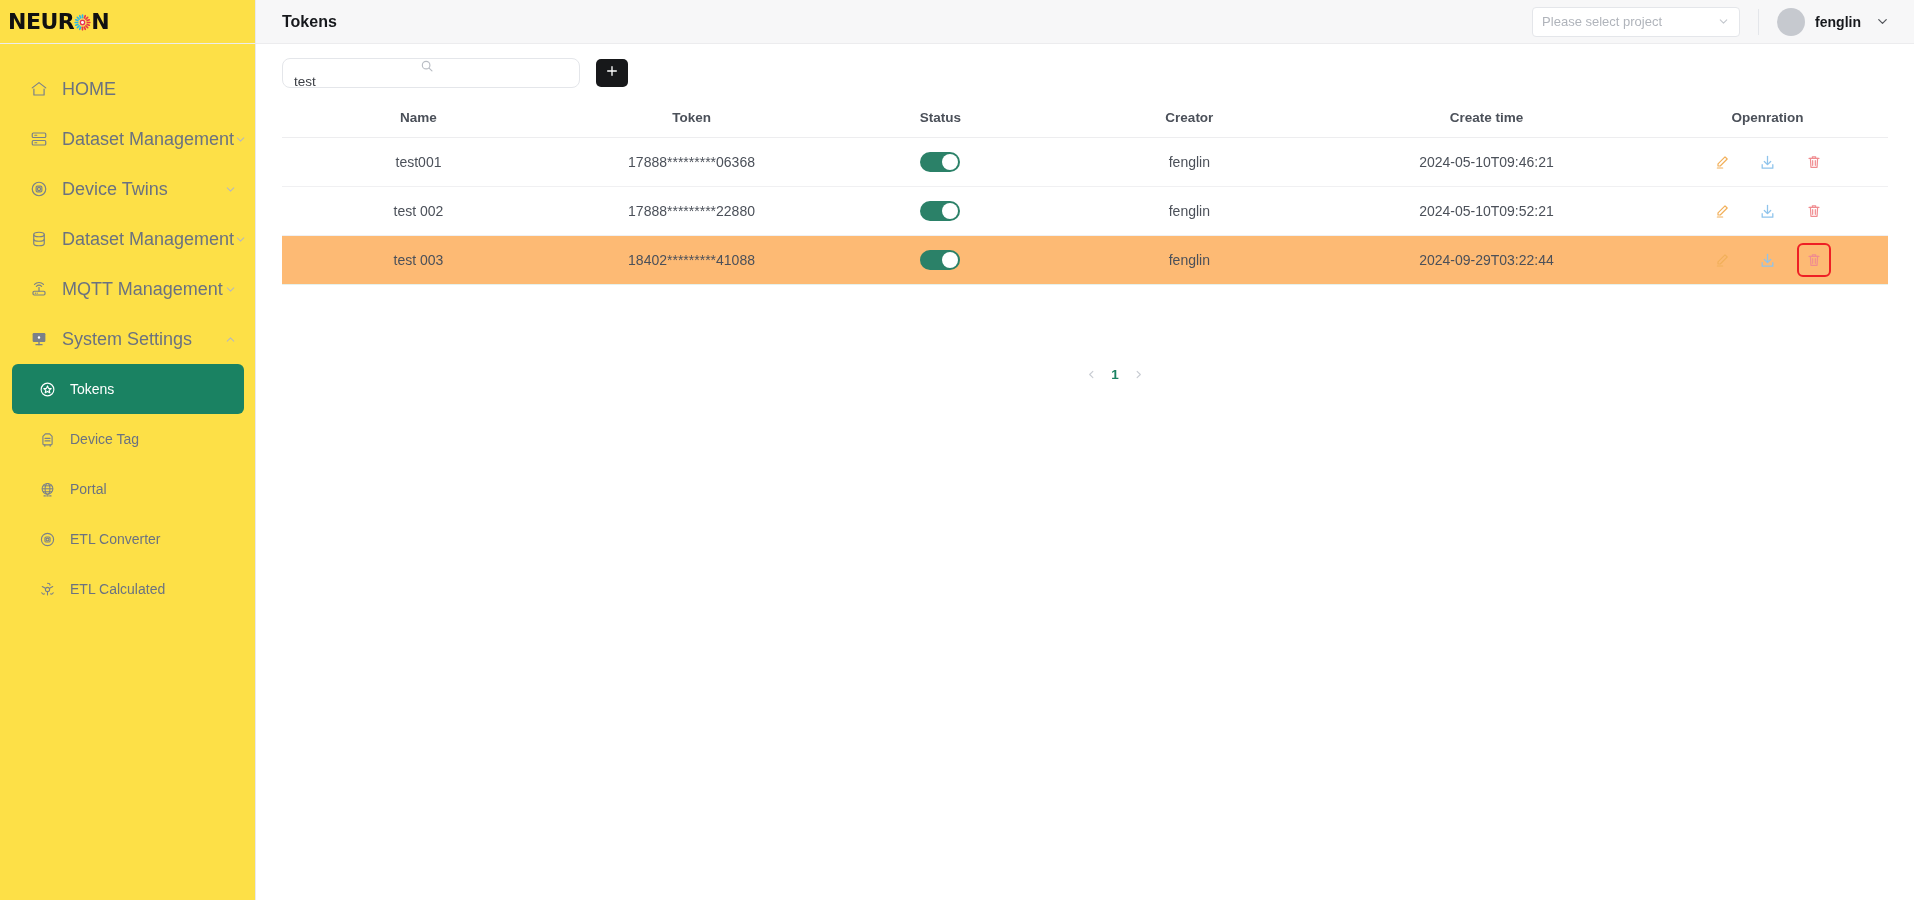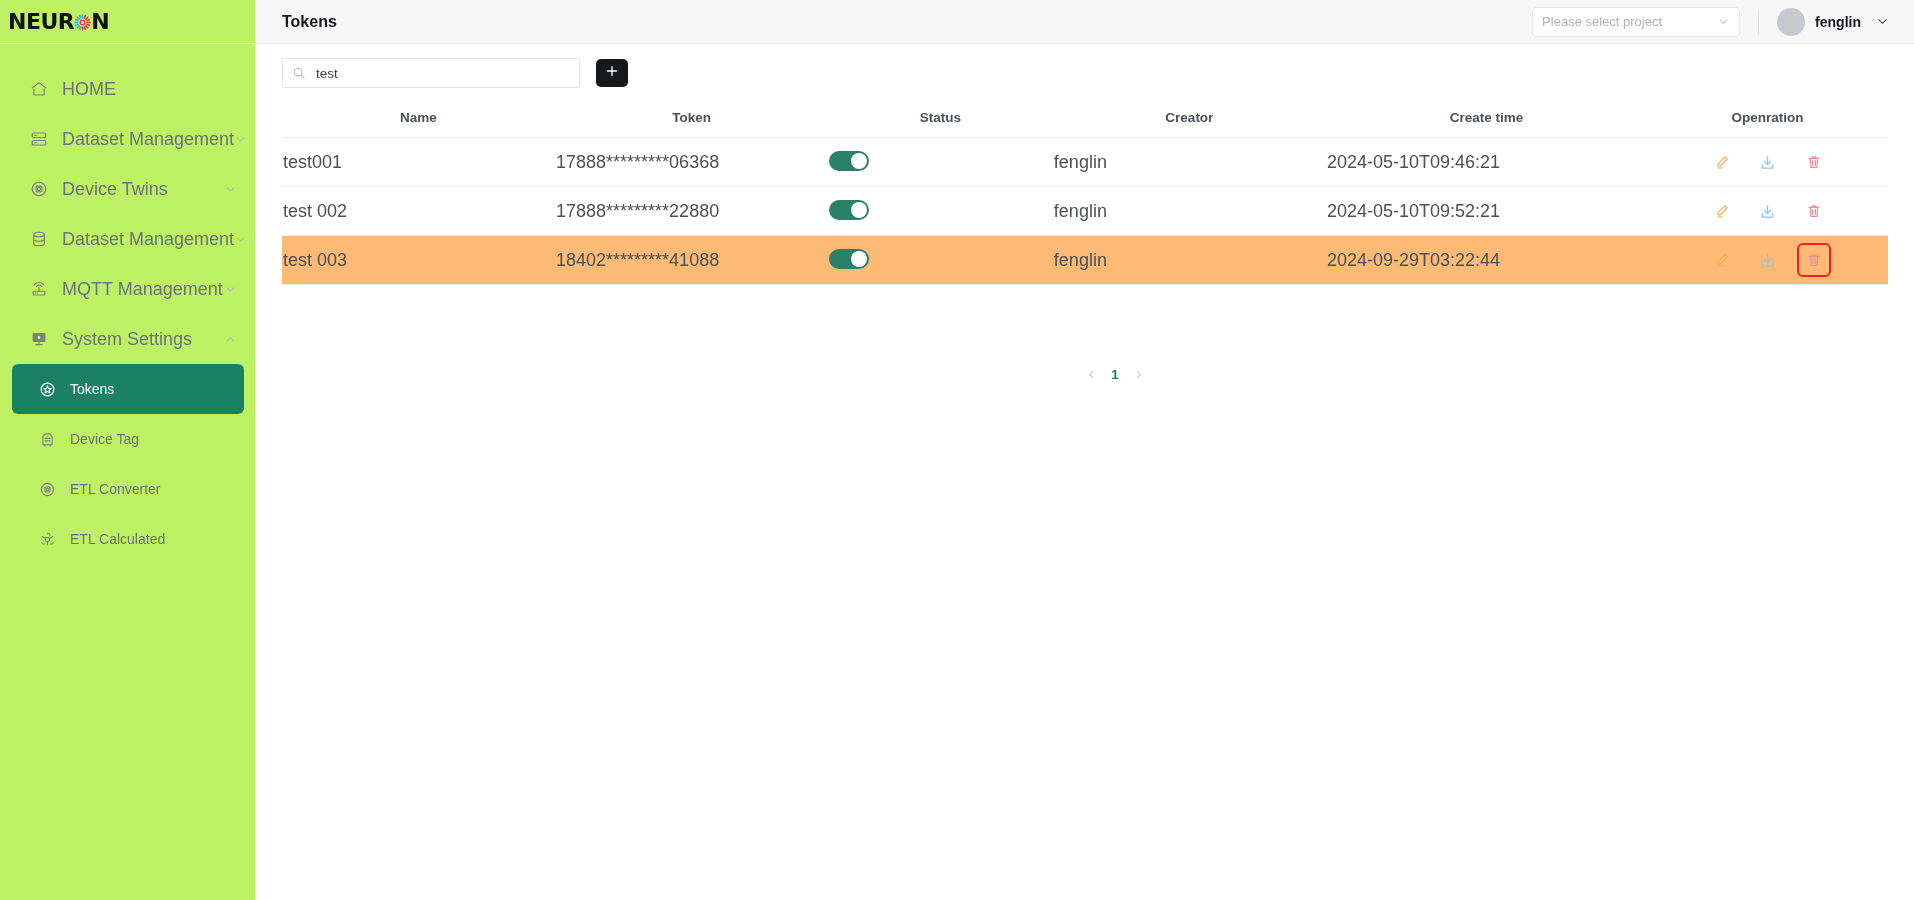--- a/index.html
+++ b/index.html
@@ -13,21 +13,21 @@
   }
 
   
   #app { display: flex; width: 1914px; height: 900px; background:#fff; }
 
   
   .sidebar {
     width: 256px;
     min-width: 256px;
     height: 900px;
-    background: #bef264;
+    background: #fde047;
     border-right: 1px solid #e9e9ec;
     position: relative;
   }
   .logo-wrap {
     height: 44px;
     display: flex;
     align-items: center;
     padding-left: 8px;
     border-bottom: 1px solid #ececee;
   }
@@ -131,24 +131,25 @@
     display: flex;
     align-items: center;
     padding: 14px 0 12px 26px;
     gap: 16px;
   }
   .search-box {
     width: 298px;
     height: 30px;
     background: #ffffff;
     border: 1px solid #e4e6ea;
-    border-radius: 2px;
+    border-radius: 8px;
     display: flex;
     align-items: center;
     padding: 0 9px;
+    flex-direction: column;
   }
   .search-box .sico { color: #b9bdc4; display:inline-flex; margin-right: 8px; }
   .search-box input {
     border: none; outline: none;
     font-size: 13.5px;
     color: #3d4046;
     background: transparent;
     width: 100%;
     font-family: "Liberation Sans", sans-serif;
   }
@@ -166,22 +167,23 @@
   table { width: 100%; border-collapse: collapse; table-layout: fixed; }
   thead th {
     font-size: 13.5px;
     font-weight: 700;
     color: #4b5059;
     padding: 10px 0 12px 0;
     border-bottom: 1px solid #ededef;
     text-align: center;
   }
   tbody td {
-    font-size: 18px;
+    font-size: 14px;
     color: #4b5059;
+    text-align: center;
     height: 49px;
     border-bottom: 1px solid #f0f0f2;
     vertical-align: middle;
   }
   tbody tr.highlight td { background: #fdba74; border-bottom: 1px solid #e6f1ec;}
   .col-name   { width: 17%; }
   .col-token  { width: 17%; }
   .col-status { width: 14%; }
   .col-creator{ width: 17%; }
   .col-time   { width: 20%; }
@@ -399,20 +401,35 @@
             <path d="M5.5 7.5 9 4h6l3.5 3.5V18a1.6 1.6 0 0 1-1.6 1.6H7.1A1.6 1.6 0 0 1 5.5 18z"></path>
             <line x1="8.5" y1="10.5" x2="15.5" y2="10.5"></line>
               <line x1="8.5" y1="14" x2="15.5" y2="14"></line>
             <line x1="8.2" y1="19.6" x2="8.2" y2="21.4"></line>
               <line x1="15.8" y1="19.6" x2="15.8" y2="21.4"></line>
           </svg>
         </span>
         <span class="lbl">Device Tag</span>
       </div>
 
+      <div class="nav-item sub">
+        <span class="ico">
+          <svg width="17" height="17" viewBox="0 0 24 24" fill="none" stroke="currentColor" stroke-width="1.5">
+            <circle cx="12" cy="11" r="7.6"></circle>
+            <ellipse cx="12" cy="11" rx="3.4" ry="7.6"></ellipse>
+            <line x1="4.4" y1="11" x2="19.6" y2="11"></line>
+            <line x1="5.6" y1="6.8" x2="18.4" y2="6.8"></line>
+            <line x1="5.6" y1="15.2" x2="18.4" y2="15.2"></line>
+            <line x1="7" y1="21" x2="9" y2="21" stroke-linecap="round"></line>
+            <line x1="11" y1="21" x2="13" y2="21" stroke-linecap="round"></line>
+            <line x1="15" y1="21" x2="17" y2="21" stroke-linecap="round"></line>
+          </svg>
+        </span>
+        <span class="lbl">Portal</span>
+      </div>
 
       <div class="nav-item sub">
         <span class="ico">
           <svg width="17" height="17" viewBox="0 0 24 24" fill="none" stroke="currentColor" stroke-width="1.6">
             <circle cx="12" cy="12" r="8.6"></circle>
               <rect x="8.4" y="8.4" width="7.2" height="7.2" rx="1.6"></rect>
               <circle cx="12" cy="12" r="2"></circle>
           </svg>
         </span>
         <span class="lbl">ETL Converter</span>

